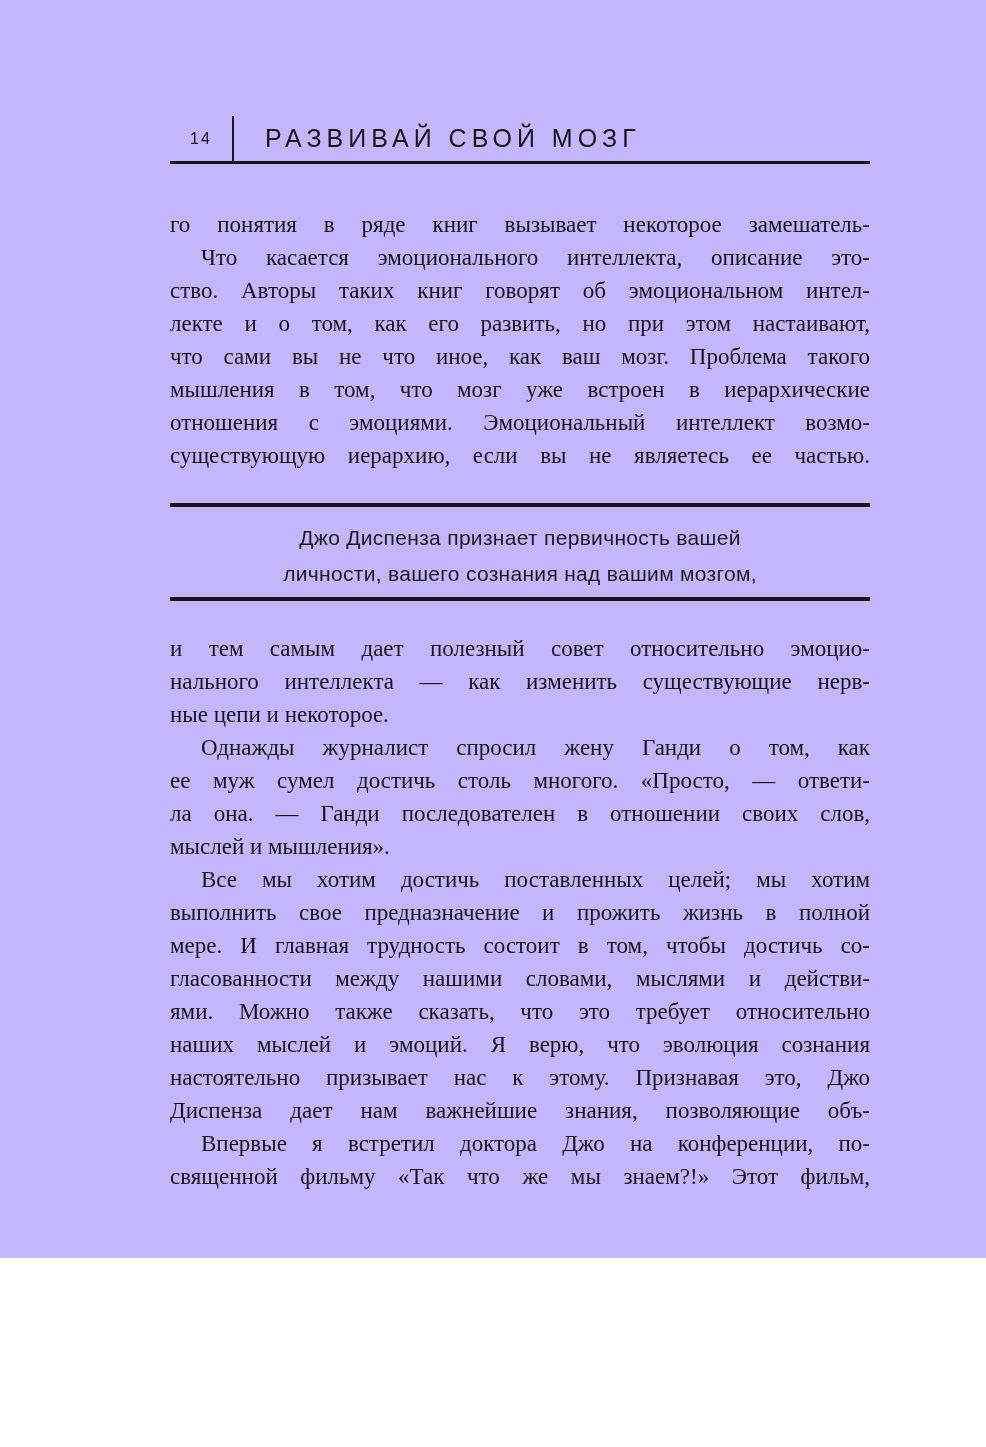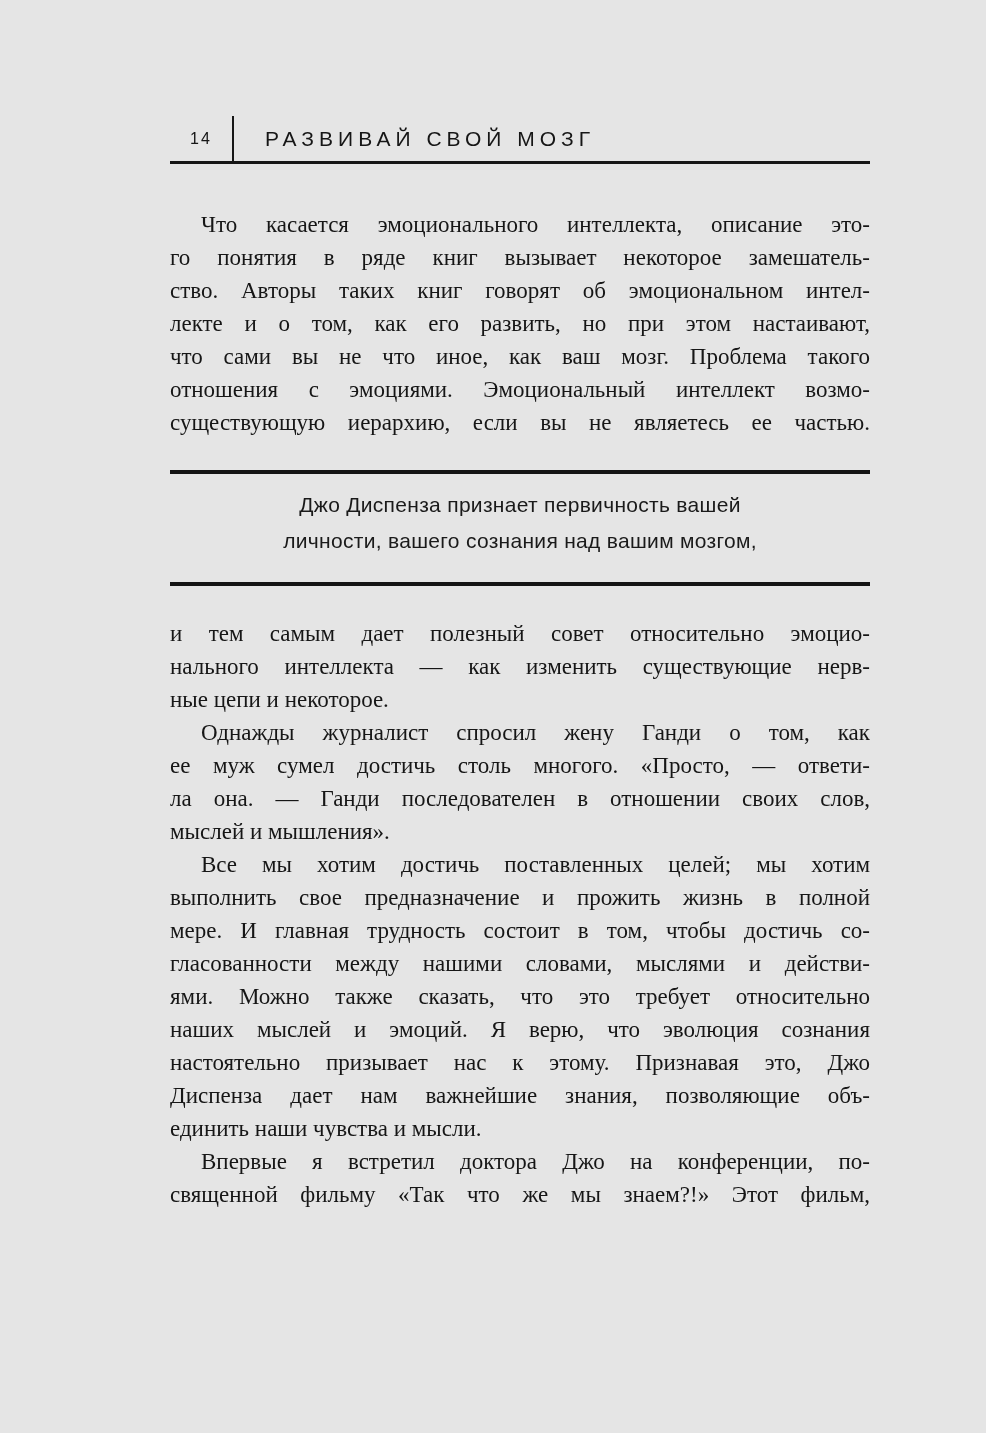--- a/index.html
+++ b/index.html
@@ -1,21 +1,21 @@
 <!DOCTYPE html>
 <html><head>
 <meta charset="utf-8">
 <style>
   * { margin: 0; padding: 0; box-sizing: border-box; }
   html, body { background: #ffffff; }
   .page {
     position: relative;
     width: 986px;
-    height: 1433px;
-    background: #e5e5e5;
+    height: 1258px;
+    background: #c4b5fd;
     color: #161616;
     font-family: "Liberation Serif", serif;
     overflow: hidden;
     text-decoration: underline;
   }
   
   .page-header {
     position: absolute;
     top: 116px; left: 170px;
     width: 700px; height: 45px;
@@ -30,21 +30,21 @@
     letter-spacing: 2px;
     font-weight: 500;
   }
   .vbar {
     width: 2px;
     align-self: stretch;
     background: #161616;
   }
   .running-title {
     margin-left: 31px;
-    font-size: 21px;
+    font-size: 25px;
     letter-spacing: 5px;
     font-weight: 500;
     white-space: nowrap;
   }
   .header-rule {
     position: absolute;
     top: 161px; left: 170px;
     width: 700px; height: 3px;
     background: #161616;
   }
@@ -62,21 +62,21 @@
     text-align-last: justify;
     overflow: hidden;
   }
   .line.indent { text-indent: 31px; }
   .line.last { text-align-last: left; }
   
   .pull-quote {
     margin: 31px 0;
     border-top: 4px solid #141414;
     border-bottom: 4px solid #141414;
-    padding: 13px 0 23px 0;
+    padding: 13px 0 5px 0;
     font-family: "Liberation Sans", sans-serif;
     font-size: 21px;
     line-height: 36px;
     letter-spacing: 0.3px;
     text-align: center;
     color: #1a1a1a;
   }
 </style>
 </head>
 <body>
@@ -87,25 +87,26 @@
     <span class="page-num">14</span>
     <span class="vbar"></span>
     <span class="running-title">РАЗВИВАЙ СВОЙ МОЗГ</span>
   </header>
 
   <div class="header-rule"></div>
 
   <main class="body-text">
 
     <div class="paragraph">
+        <div class="line">го понятия в ряде книг вызывает некоторое замешатель-</div>
         <div class="line indent">Что касается эмоционального интеллекта, описание это-</div>
-        <div class="line">го понятия в ряде книг вызывает некоторое замешатель-</div>
         <div class="line">ство. Авторы таких книг говорят об эмоциональном интел-</div>
         <div class="line">лекте и о том, как его развить, но при этом настаивают,</div>
         <div class="line">что сами вы не что иное, как ваш мозг. Проблема такого</div>
+        <div class="line">мышления в том, что мозг уже встроен в иерархические</div>
         <div class="line">отношения с эмоциями. Эмоциональный интеллект возмо-</div>
         <div class="line">существующую иерархию, если вы не являетесь ее частью.</div>
       </div>
 
     <blockquote class="pull-quote">
       <div class="q-line">Джо Диспенза признает первичность вашей</div>
       <div class="q-line">личности, вашего сознания над вашим мозгом,</div>
     </blockquote>
 
     <div class="paragraph">
@@ -123,21 +124,20 @@
 
     <div class="paragraph">
         <div class="line indent">Все мы хотим достичь поставленных целей; мы хотим</div>
         <div class="line">выполнить свое предназначение и прожить жизнь в полной</div>
         <div class="line">мере. И главная трудность состоит в том, чтобы достичь со-</div>
         <div class="line">гласованности между нашими словами, мыслями и действи-</div>
         <div class="line">ями. Можно также сказать, что это требует относительно</div>
         <div class="line">наших мыслей и эмоций. Я верю, что эволюция сознания</div>
         <div class="line">настоятельно призывает нас к этому. Признавая это, Джо</div>
         <div class="line">Диспенза дает нам важнейшие знания, позволяющие объ-</div>
-        <div class="line last">единить наши чувства и мысли.</div>
       </div>
 
     <div class="paragraph">
         <div class="line indent">Впервые я встретил доктора Джо на конференции, по-</div>
         <div class="line">священной фильму «Так что же мы знаем?!» Этот фильм,</div>
       </div>
 
   </main>
 </div>
 

